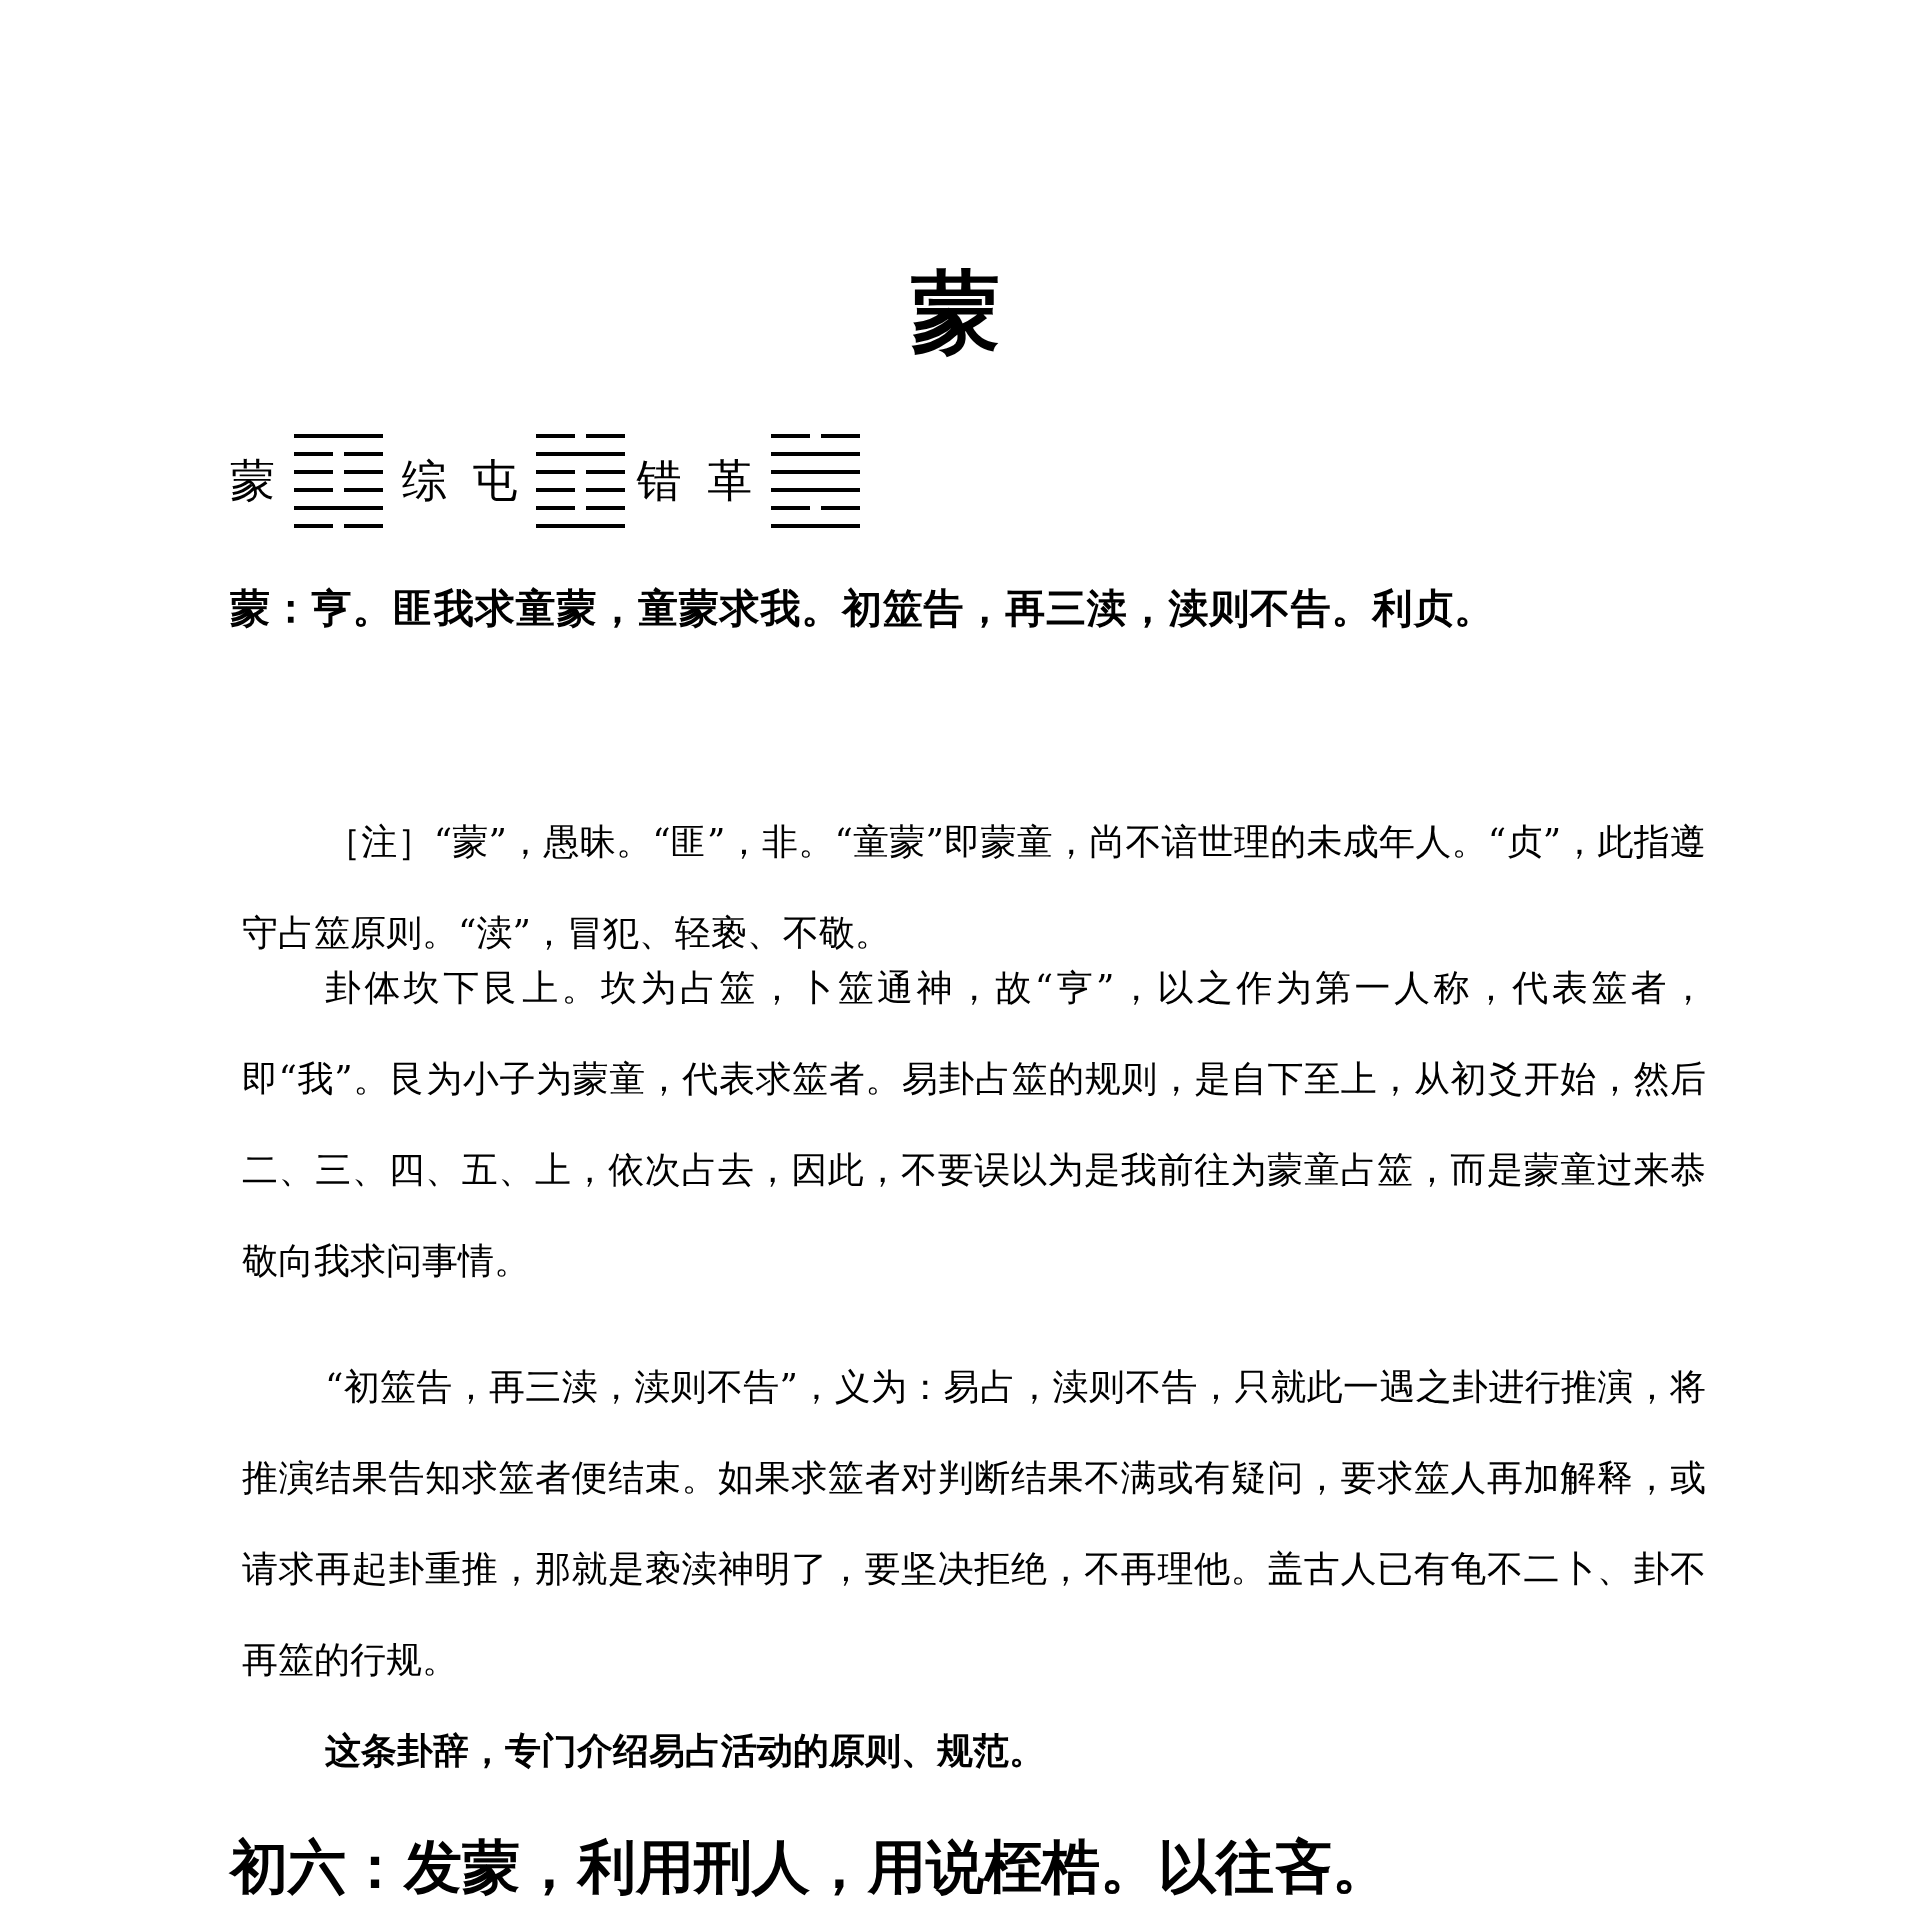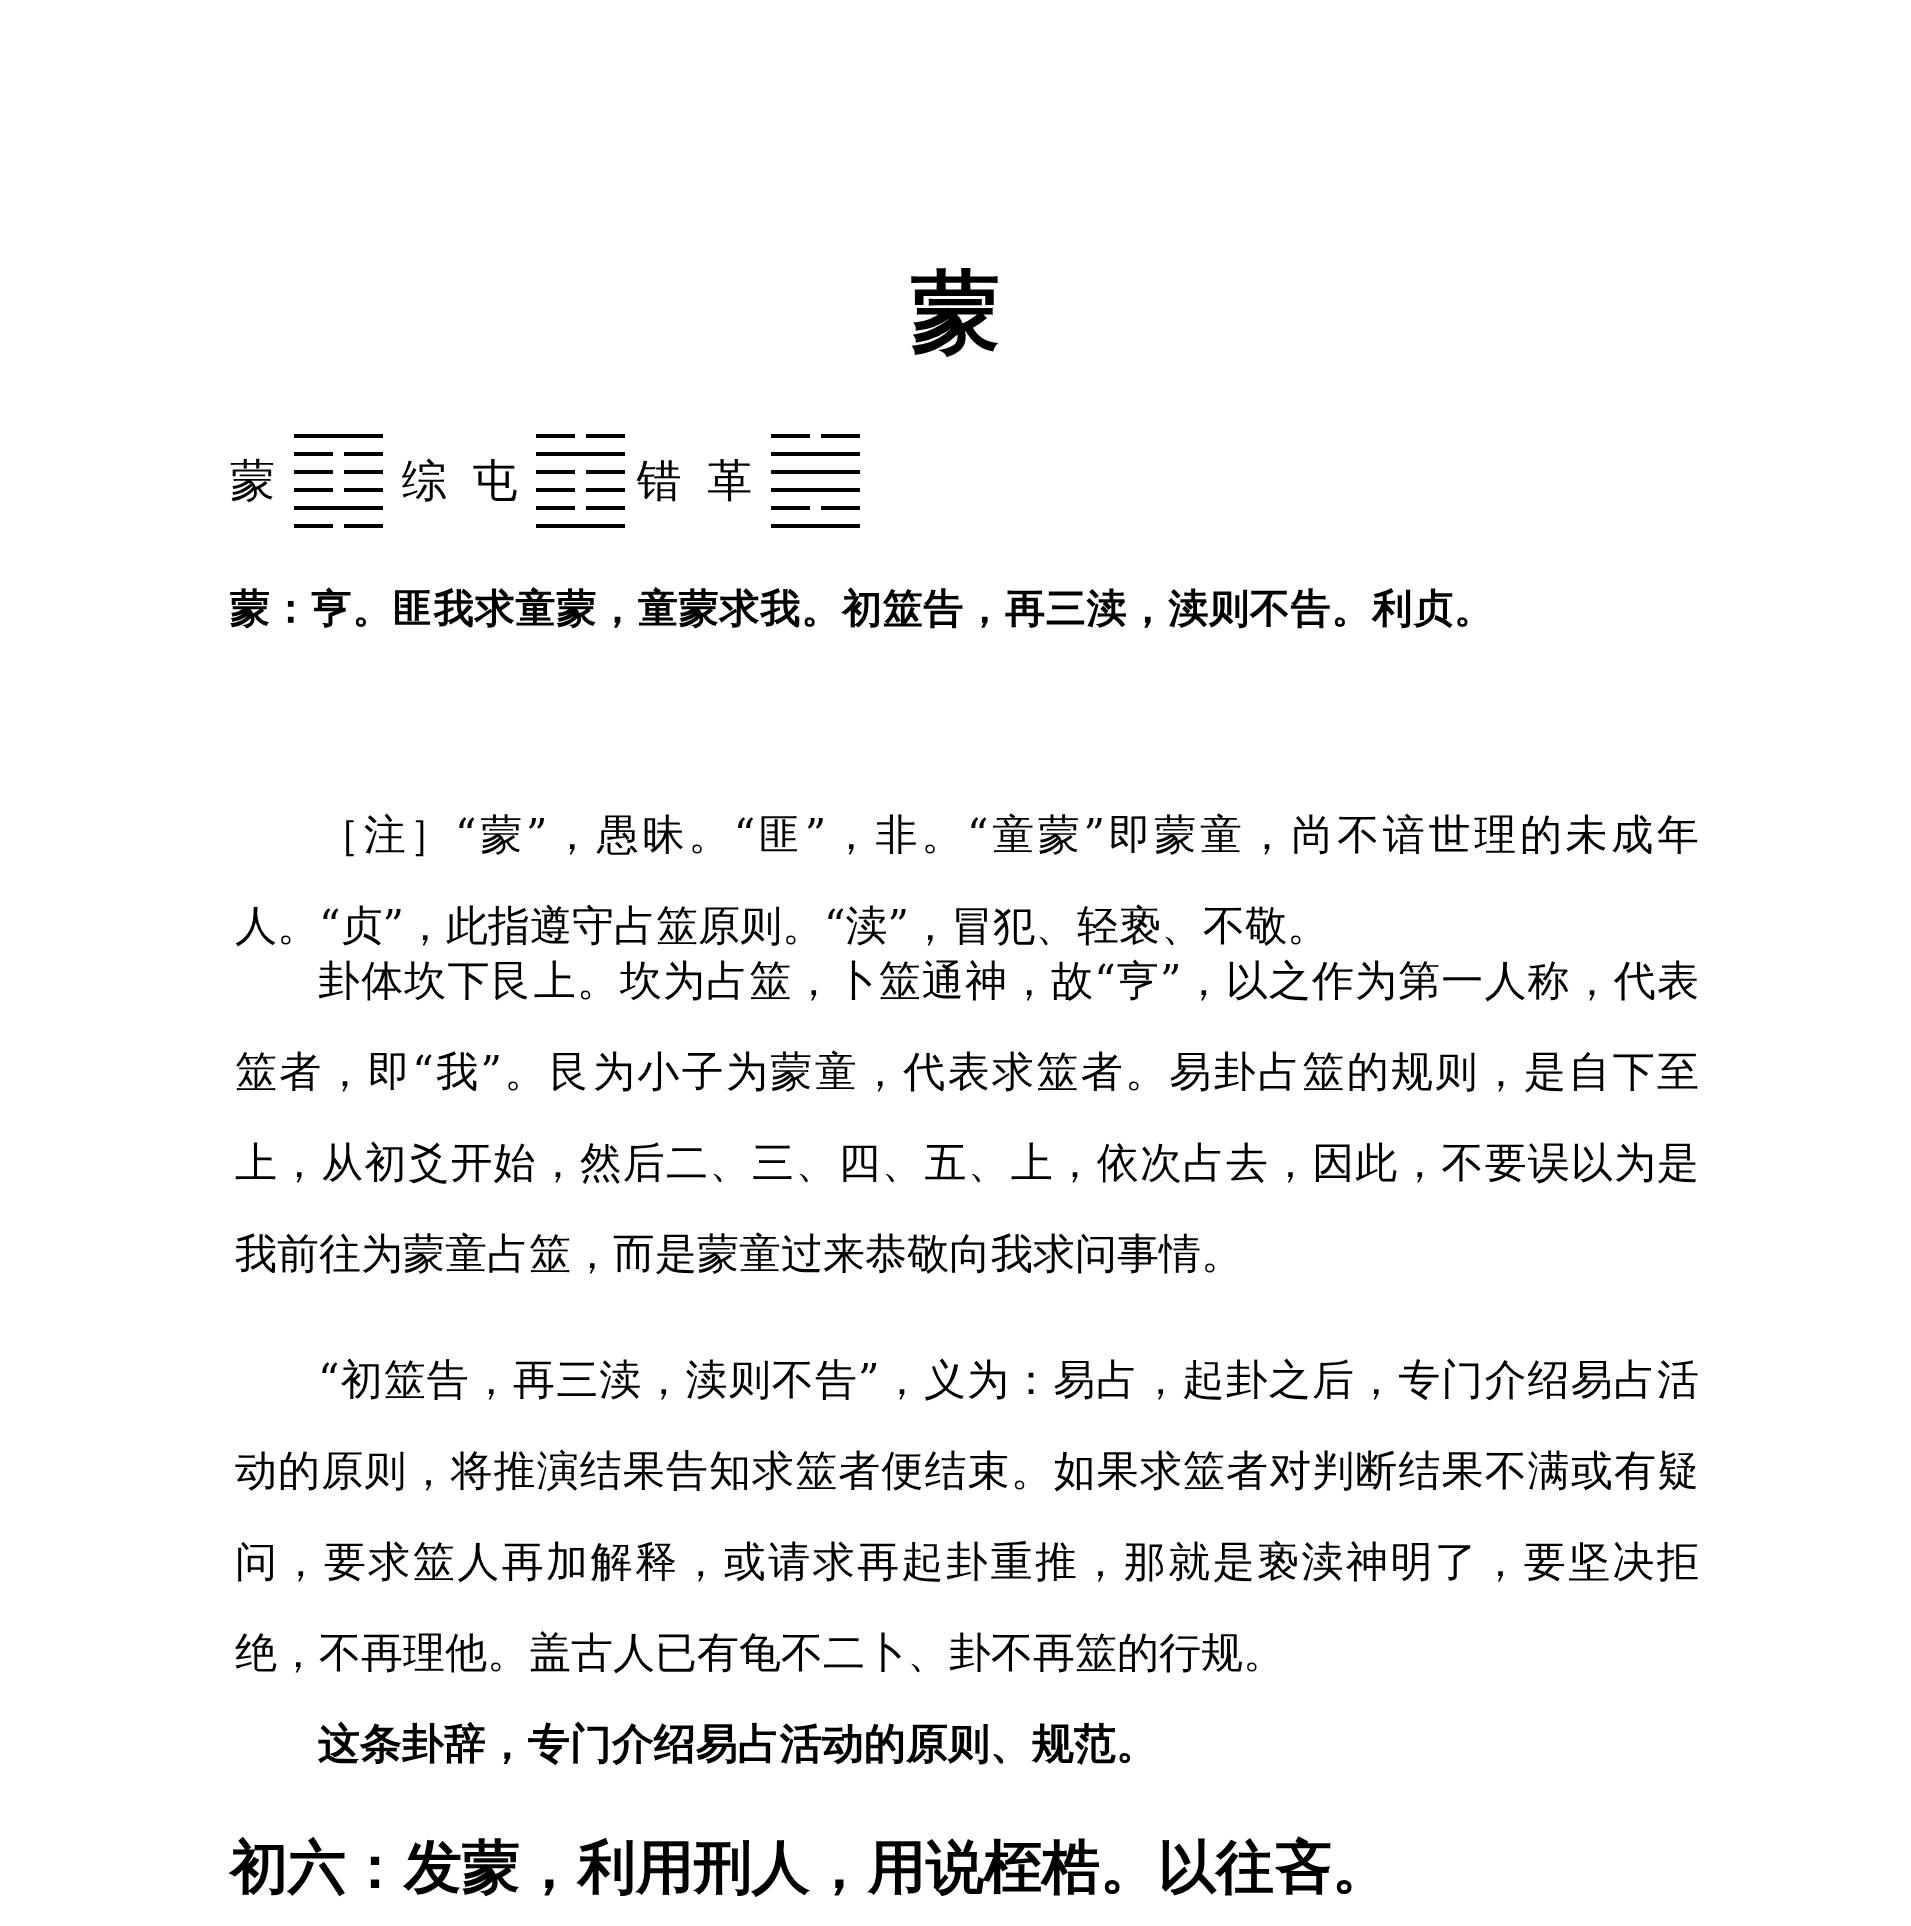--- a/index.html
+++ b/index.html
@@ -69,24 +69,24 @@
     line-height: 102px;
     font-weight: bold;
     font-family: "DejaVu Sans", "Liberation Sans", sans-serif;
     letter-spacing: 0.8px;
     margin: 0;
   }
   .body-text {
     position: absolute;
     left: 230px;
     width: 1464px;
-    font-size: 42px;
+    font-size: 36px;
     line-height: 91px;
     font-family: "DejaVu Serif", "Liberation Serif", serif;
-    margin: 5px;
+    margin: 12px;
     text-align: justify;
     text-align-last: left;
   }
   .indent { text-indent: 83px; }
   .line-heading {
     position: absolute;
     left: 230px;
     top: 1816px;
     width: 1464px;
     font-size: 58px;
@@ -174,17 +174,17 @@
       <div class="hex-line yang">
         <span class="seg"></span>
       </div>
     </div>
 </div>
 
 <p class="judgment">蒙：亨。匪我求童蒙，童蒙求我。初筮告，再三渎，渎则不告。利贞。</p>
 
 <p class="body-text indent" style="top:784px;">［注］“蒙”，愚昧。“匪”，非。“童蒙”即蒙童，尚不谙世理的未成年人。“贞”，此指遵守占筮原则。“渎”，冒犯、轻亵、不敬。</p>
 <p class="body-text indent" style="top:930px;">卦体坎下艮上。坎为占筮，卜筮通神，故“亨”，以之作为第一人称，代表筮者，即“我”。艮为小子为蒙童，代表求筮者。易卦占筮的规则，是自下至上，从初爻开始，然后二、三、四、五、上，依次占去，因此，不要误以为是我前往为蒙童占筮，而是蒙童过来恭敬向我求问事情。</p>
-<p class="body-text indent" style="top:1329px;">“初筮告，再三渎，渎则不告”，义为：易占，起卦之后，专门介绍易占活动的原则，将推演结果告知求筮者便结束。如果求筮者对判断结果不满或有疑问，要求筮人再加解释，或请求再起卦重推，那就是亵渎神明了，要坚决拒绝，不再理他。盖古人已有龟不二卜、卦不再筮的行规。</p>
+<p class="body-text indent" style="top:1329px;">“初筮告，再三渎，渎则不告”，义为：易占，渎则不告，只就此一遇之卦进行推演，将推演结果告知求筮者便结束。如果求筮者对判断结果不满或有疑问，要求筮人再加解释，或请求再起卦重推，那就是亵渎神明了，要坚决拒绝，不再理他。盖古人已有龟不二卜、卦不再筮的行规。</p>
 <p class="body-text indent" style="top:1693px;font-weight:bold;">这条卦辞，专门介绍易占活动的原则、规范。</p>
 
 <p class="line-heading">初六：发蒙，利用刑人，用说桎梏。以往吝。</p>
 
 
 </body></html>

